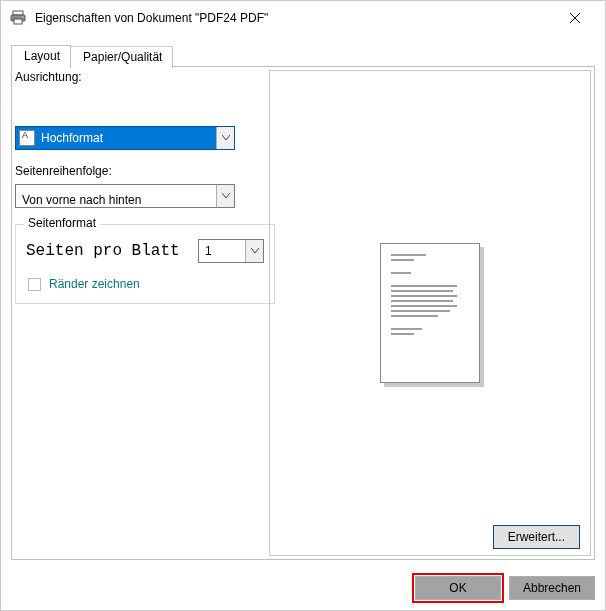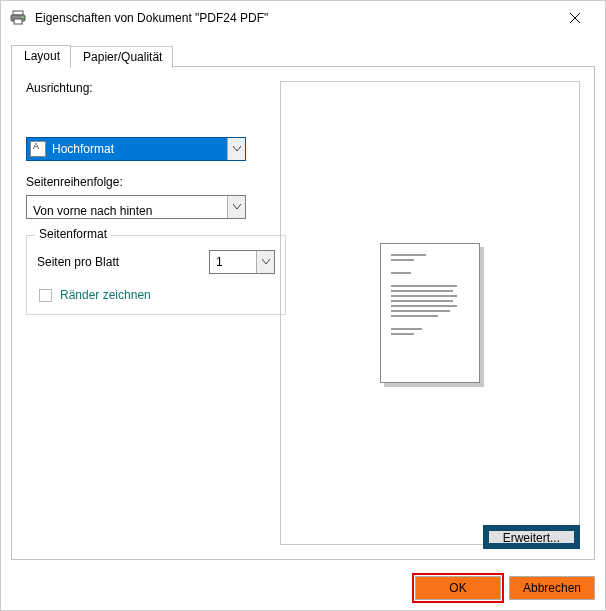--- a/index.html
+++ b/index.html
@@ -40,21 +40,21 @@
     position:relative;
     cursor:default;
   }
   .tab.inactive { background:#fff; top:1px; border-top-color:#d0d0d0; color:#000; }
   .tab.active { background:#fff; z-index:3; padding-bottom:3px; }
   .tabpage {
     border:1px solid #bfbfbf;
     position:absolute;
     left:0; right:0; top:21px; bottom:0;
     background:#fff;
-    padding:14px;
+    padding:3px;
   }
 
   
   .cols { display:flex; height:100%; }
   .leftcol { width:240px; }
   .rightcol { flex:1; padding-left:14px; }
 
   .fieldlabel { margin-bottom:6px; font-size:12px; }
 
   
@@ -102,21 +102,21 @@
     padding:14px 10px 12px 10px;
     position:relative;
     width:260px;
   }
   .groupbox .legend {
     position:absolute; top:-9px; left:8px;
     background:#fff; padding:0 4px;
     font-size:12px;
   }
   .grouprow { display:flex; align-items:center; margin-bottom:14px;}
-  .grouprow .lbl { flex:1; font-size:12px; }
+  .grouprow .lbl { flex:1; font-size:16px;font-family:Liberation Mono, monospace; }
   .spin {
     width:66px; height:24px;
     border:1px solid #7a7a7a;
     display:flex; align-items:center;
     background:#fff;
   }
   .spin .spintext { flex:1; padding-left:6px; font-size:12px;}
   .spin .spinarrow {
     width:18px; height:100%; border-left:1px solid #adadad;
     background:#efefef; display:flex; align-items:center; justify-content:center;
@@ -150,36 +150,36 @@
   }
   .tl { height:2px; background:#9e9e9e; margin-bottom:3px; }
   .tl.w30{width:30%} .tl.w45{width:45%} .tl.w25{width:25%}
   .tl.w80{width:80%} .tl.w85{width:85%} .tl.w75{width:75%} .tl.w60{width:60%} .tl.w40{width:40%}
   .para-gap{height:8px;}
 
   
   .advwrap { position:absolute; right:14px; bottom:10px; }
   .advbtn {
     height:24px; padding:0 14px;
-    border:6px solid #0c4a6e;
+    border:1px solid #0c4a6e;
     background:#e1e1e1;
     font-size:12px;
     font-family: inherit;
     margin-left: 32px;
   }
 
   
   .footer {
     position:absolute; right:10px; bottom:10px;
     display:flex; gap:8px;
   }
   .btn {
     height:24px; width:86px;
     border:1px solid #adadad;
-    background:#f97316;
+    background:#a3a3a3;
     font-size:12px;
     font-family: inherit;
   }
   .btn-highlight-ring{
     position:relative;
   }
   .btn-highlight-ring::before{
     content:""; position:absolute; left:-3px; top:-3px; right:-3px; bottom:-3px;
     border:2px solid #e30000;
     pointer-events:none;

